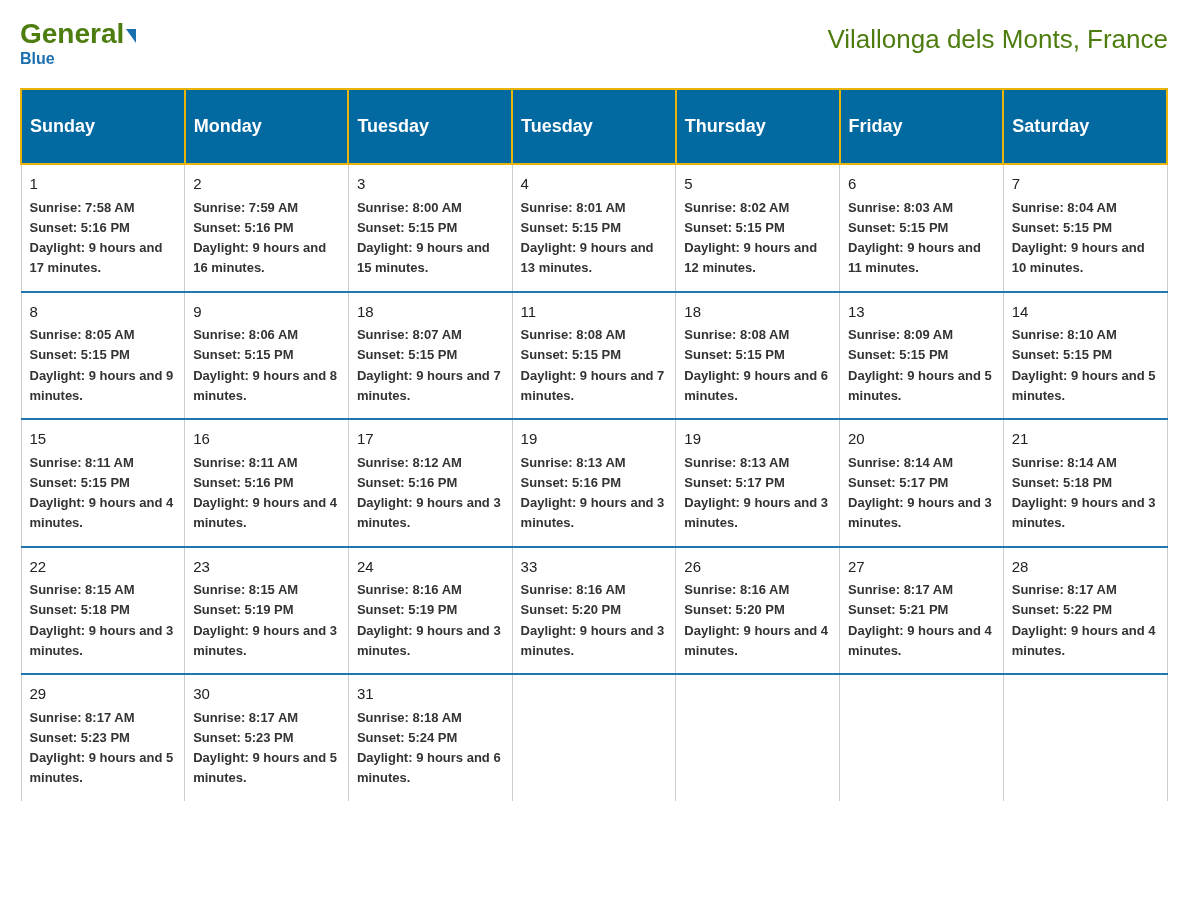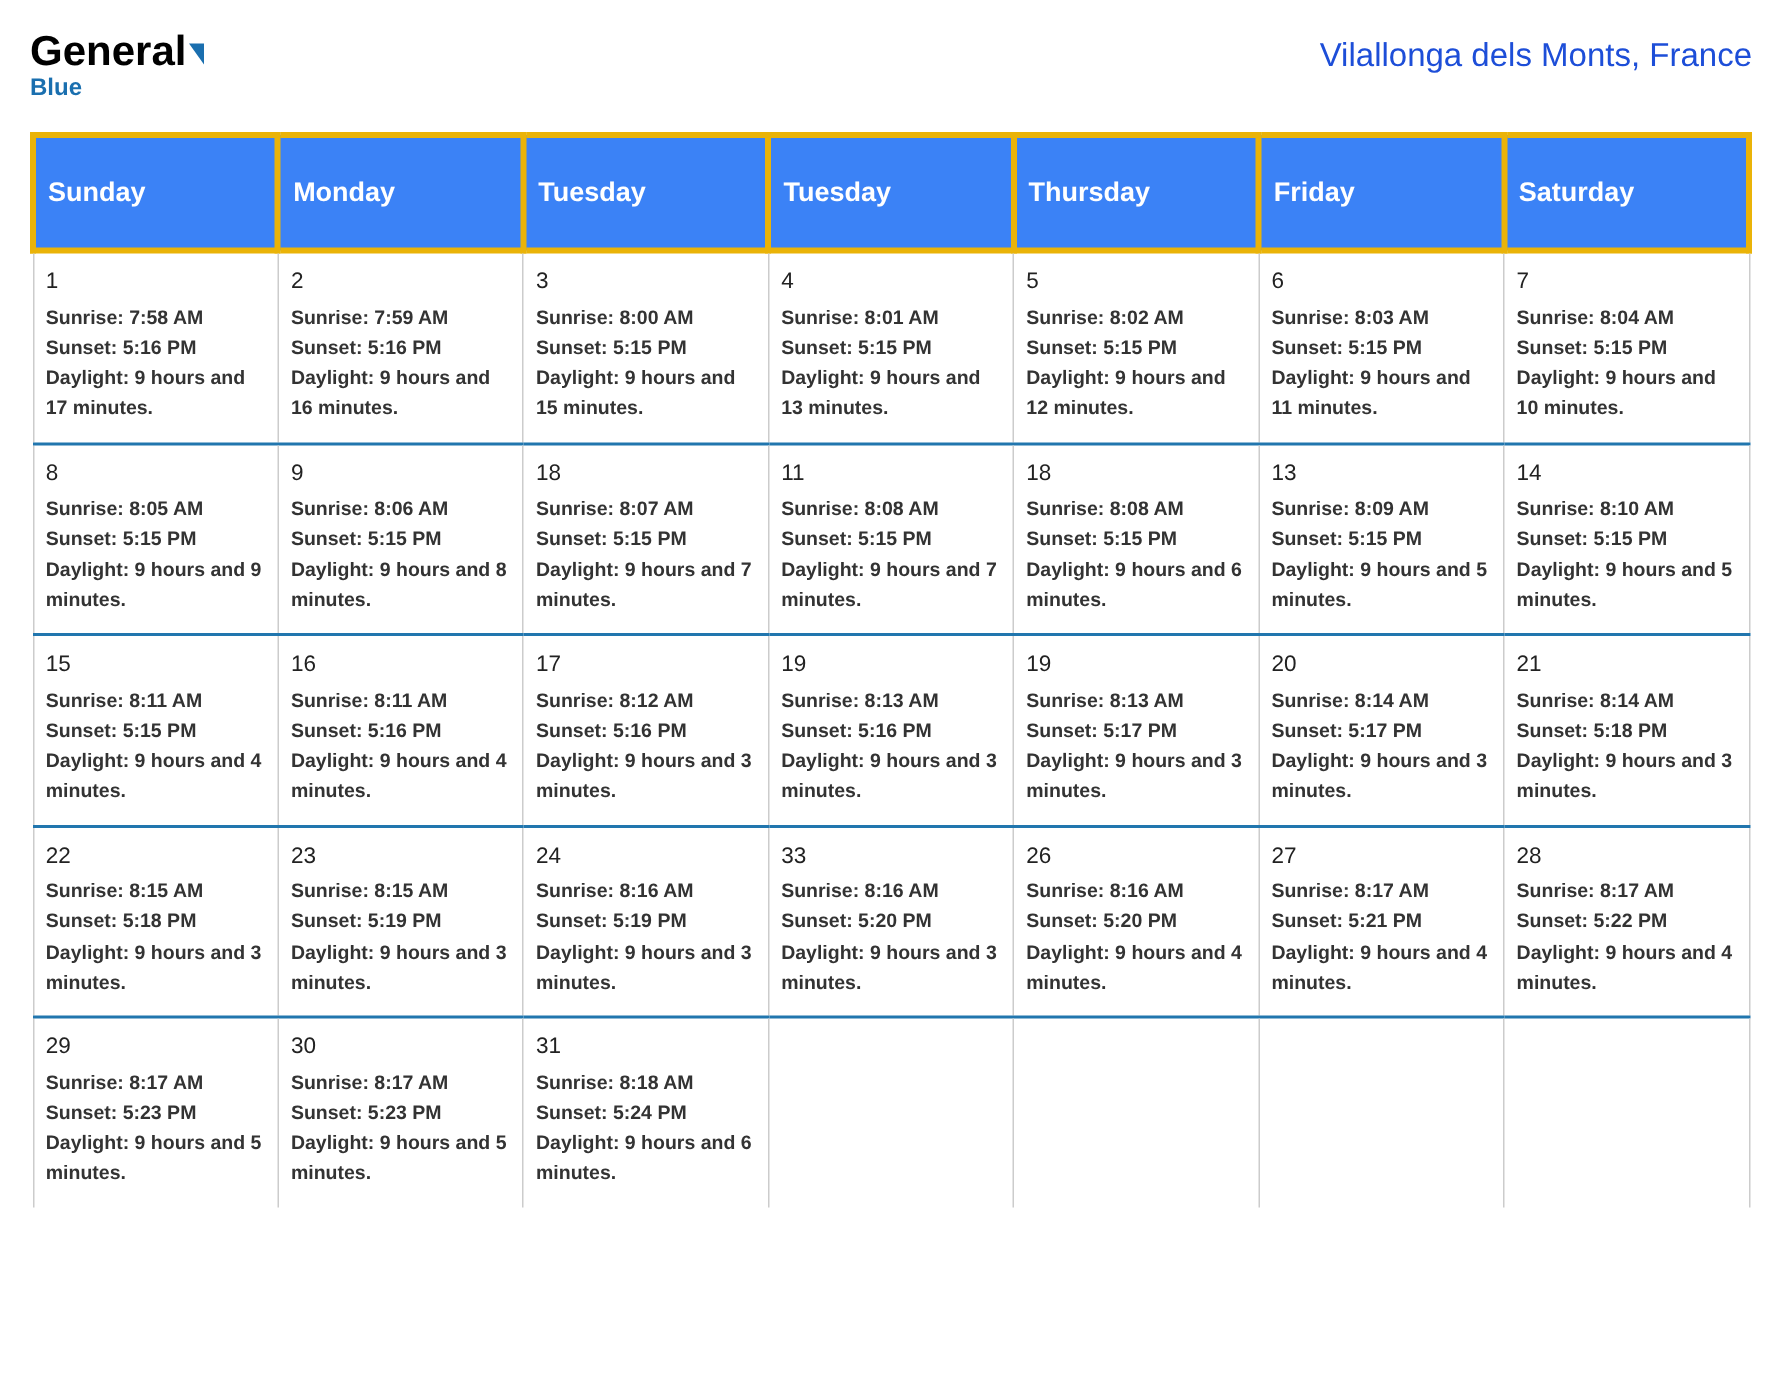--- a/index.html
+++ b/index.html
@@ -17,21 +17,21 @@
       margin-bottom: 20px;
     }
     .logo {
       display: flex;
       flex-direction: column;
       align-items: flex-start;
     }
     .logo-text {
       font-size: 28px;
       font-weight: bold;
-      color: #000000;
+      color: #4d7c0f;
       line-height: 1;
     }
     .logo-triangle {
       display: inline-block;
       width: 0;
       height: 0;
       border-left: 10px solid transparent;
       border-right: 0px solid transparent;
       border-top: 14px solid #1a6faf;
       margin-left: 2px;
@@ -46,37 +46,37 @@
     .title-block {
       text-align: right;
     }
     .month-title {
       font-size: 52px;
       font-weight: bold;
       color: #222;
       line-height: 1.1;
     }
     .subtitle {
-      font-size: 22px;
-      color: #1d4ed8;
+      font-size: 26px;
+      color: #4d7c0f;
       margin-top: 4px;
     }
     table {
       width: 100%;
       border-collapse: collapse;
       table-layout: fixed;
     }
     thead tr th {
-      background-color: #3b82f6;
+      background-color: #0369a1;
       color: #fff;
       font-size: 18px;
       font-weight: bold;
       padding: 26px 8px;
       text-align: left;
-      border: 4px solid #eab308;
+      border: 2px solid #eab308;
     }
     tbody tr td {
       vertical-align: top;
       padding: 8px 8px 12px 8px;
       border-left: 1px solid #ccc;
       border-right: 1px solid #ccc;
       border-bottom: none;
       font-size: 13.5px;
       color: #222;
       line-height: 1.5;

